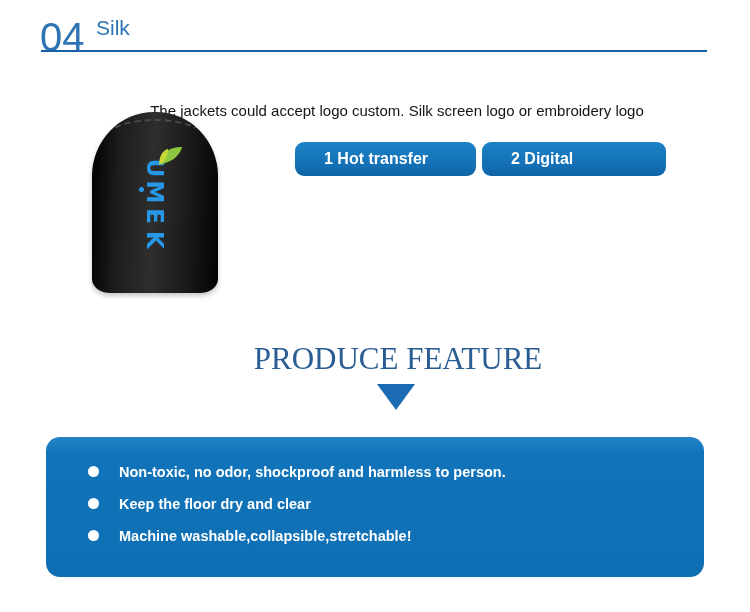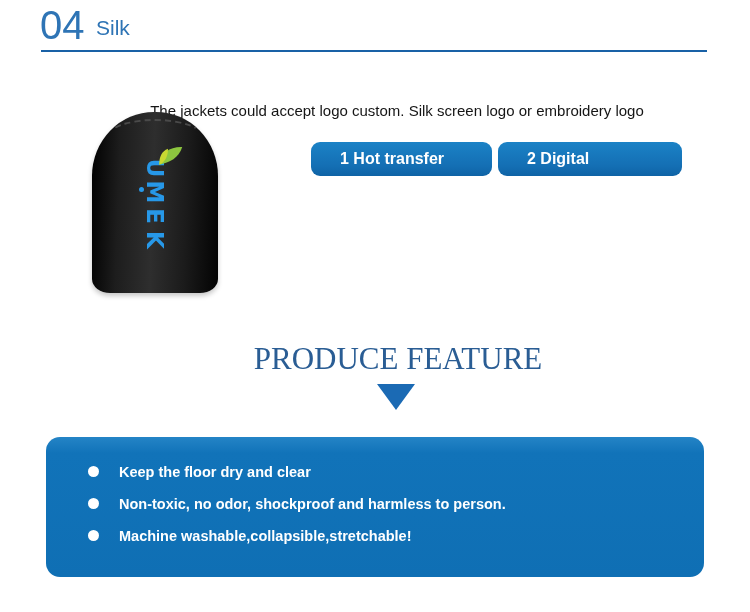--- a/index.html
+++ b/index.html
@@ -3,21 +3,21 @@
 <meta charset="utf-8">
 <style>
   html,body { margin:0; padding:0; background:#ffffff; }
   .page {
     position:relative; width:750px; height:612px; background:#ffffff;
     font-family:"Liberation Sans", sans-serif; overflow:hidden;
   }
   .abs { position:absolute; }
 
   
-  .sec-num  { left:40px; top:5px;  font-size:40px; line-height:1; color:#2e74b5; font-weight:400; }
+  .sec-num  { left:40px; top:17px;  font-size:40px; line-height:1; color:#2e74b5; font-weight:400; }
   .sec-title{ left:96px; top:16px; font-size:21px; line-height:1.1; color:#2e74b5; font-weight:400; }
   .divider  { left:41px; top:50px; width:666px; height:2px; background:#1961a6; }
   .subtitle { left:44px; top:62px; width:706px; text-align:center; font-size:15px; color:#151515;margin-top:40px; }
 
   
   .jacket {
     left:92px; top:112px; width:126px; height:181px;
     background:linear-gradient(92deg,#000 0%,#1d1d1d 22%,#2e2e2e 48%,#1b1b1b 74%,#030303 100%);
     border-radius:62px 62px 18px 18px / 64px 64px 14px 14px;
     box-shadow:0 3px 5px rgba(0,0,0,.22);
@@ -35,21 +35,21 @@
     display:block; width:24px; height:24px; line-height:24px; text-align:center;
     transform:rotate(90deg);
     font-family:"DejaVu Sans", sans-serif; font-weight:bold; font-size:23px; color:#2798e8;
   }
   .brand span:first-child { margin-bottom:5px; }
   .brand-dot { position:absolute; left:-4px; top:31px; width:5px; height:5px; border-radius:50%; background:#2798e8; }
   .leaf { position:absolute; left:66px; top:32px; transform:rotate(6deg); }
 
   
   .options-grid {
-    left:311px; top:142px; width:376px;
+    left:295px; top:142px; width:376px;
     display:grid; grid-template-columns:181px 184px; column-gap:6px; row-gap:27px;
   }
   .opt-btn {
     height:34px; line-height:34px; padding:0 0 0 29px; text-align:left;
     background:linear-gradient(180deg,#1b82c6 0%,#146fb4 70%,#0f63a5 100%);
     border:none; border-radius:9px; color:#ffffff; font-size:16px; font-weight:bold;
     font-family:"Liberation Sans", sans-serif; display:block; cursor:pointer;
   }
 
   
@@ -106,19 +106,19 @@
   <div class="abs options-grid">
     <button class="opt-btn">1 Hot transfer</button>
     <button class="opt-btn">2 Digital</button>
   </div>
 
   <div class="abs feature-title">PRODUCE FEATURE</div>
   <div class="abs arrow-down"></div>
 
   <div class="abs feature-panel">
     <ul>
+      <li>Non-toxic, no odor, shockproof and harmless to person.</li>
       <li>Keep the floor dry and clear</li>
-      <li>Non-toxic, no odor, shockproof and harmless to person.</li>
       <li>Machine washable,collapsible,stretchable!</li>
     </ul>
   </div>
 
 </div>
 
 </body></html>

